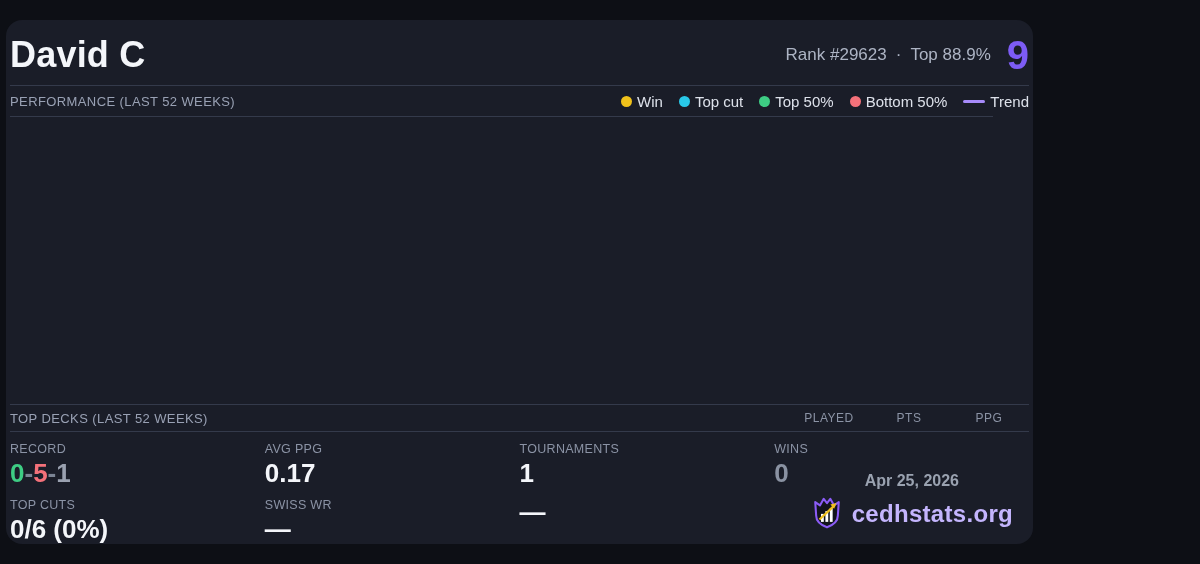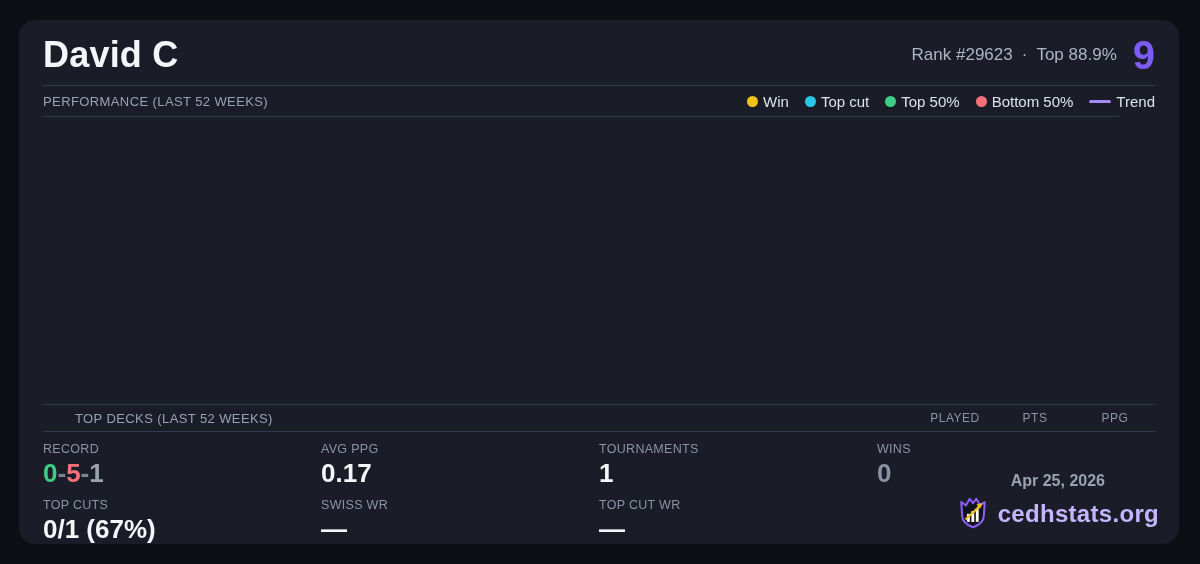--- a/index.html
+++ b/index.html
@@ -4,26 +4,26 @@
 <style>
   html,body{margin:0;padding:0;}
   body{
     width:1200px;height:564px;
     background:#0d0f15;
     font-family:"Liberation Sans", sans-serif;
     position:relative;overflow:hidden;
     -webkit-font-smoothing:antialiased;
   }
   .card{
-    position:absolute;left:19px;top:20px;
-    width:1160px;height:524px;
+    position:absolute;left:6px;top:20px;
+    width:1027px;height:524px;
     background:#1a1d28;
     border-radius:16px;
     box-sizing:border-box;
-    padding:0 24px;
+    padding:0 4px;
   }
   
   .header-row{
     height:65px;
     display:flex;align-items:center;justify-content:space-between;
     padding-top:4px;box-sizing:border-box;
   }
   .player-name{
     font-size:36px;font-weight:800;color:#f4f6fa;letter-spacing:0.2px;
   }
@@ -44,21 +44,21 @@
   .section-title{font-size:13px;color:#99a1b4;letter-spacing:0.4px;}
   .legend{display:flex;align-items:flex-start;gap:16px;}
   .legend-item{display:flex;align-items:center;gap:5px;font-size:15px;color:#dde1ea;}
   .dot{width:11px;height:11px;border-radius:50%;}
   .trend-bar{width:22px;height:3px;border-radius:2px;}
   
   .chart-area{height:287px;}
   
   .topdecks-row{
     height:26px;
-    display:flex;align-items:center;justify-content:space-between;margin-left:32px;
+    display:flex;align-items:center;justify-content:space-between;
   }
   .td-title{font-size:13px;color:#99a1b4;letter-spacing:0.4px;}
   .td-cols{display:flex;}
   .td-col{width:80px;text-align:center;font-size:12px;color:#8b93a5;letter-spacing:0.5px;}
   
   .stats{
     padding-top:10px;
     display:grid;grid-template-columns:repeat(4,1fr);
   }
   .stat-label{font-size:12.5px;color:#8b93a5;letter-spacing:0.3px;}
@@ -134,32 +134,31 @@
   </div>
   <div class="divider"></div>
 
   <div class="stats">
     <div class="stat-col">
       <div class="stat-label">RECORD</div>
       <div class="stat-value record-val">
         <span style="color: rgb(62, 205, 132);">0</span><span class="record-sep">-</span><span style="color: rgb(244, 113, 122);">5</span><span class="record-sep">-</span><span style="color: rgb(154, 161, 176);">1</span>
       </div>
       <div class="stat-label">TOP CUTS</div>
-      <div class="stat-value">0/1 (67%)</div>
+      <div class="stat-value">0/6 (0%)</div>
     </div>
     <div class="stat-col">
       <div class="stat-label">AVG PPG</div>
       <div class="stat-value">0.17</div>
       <div class="stat-label">SWISS WR</div>
       <div class="stat-value">—</div>
     </div>
     <div class="stat-col">
       <div class="stat-label">TOURNAMENTS</div>
       <div class="stat-value">1</div>
-      <div class="stat-label">TOP CUT WR</div>
       <div class="stat-value">—</div>
     </div>
     <div class="stat-col">
       <div class="stat-label">WINS</div>
       <div class="stat-value" style="color: rgb(138, 146, 162);">0</div>
     </div>
   </div>
 
   <div class="footer">
     <div class="footer-date">Apr 25, 2026</div>

